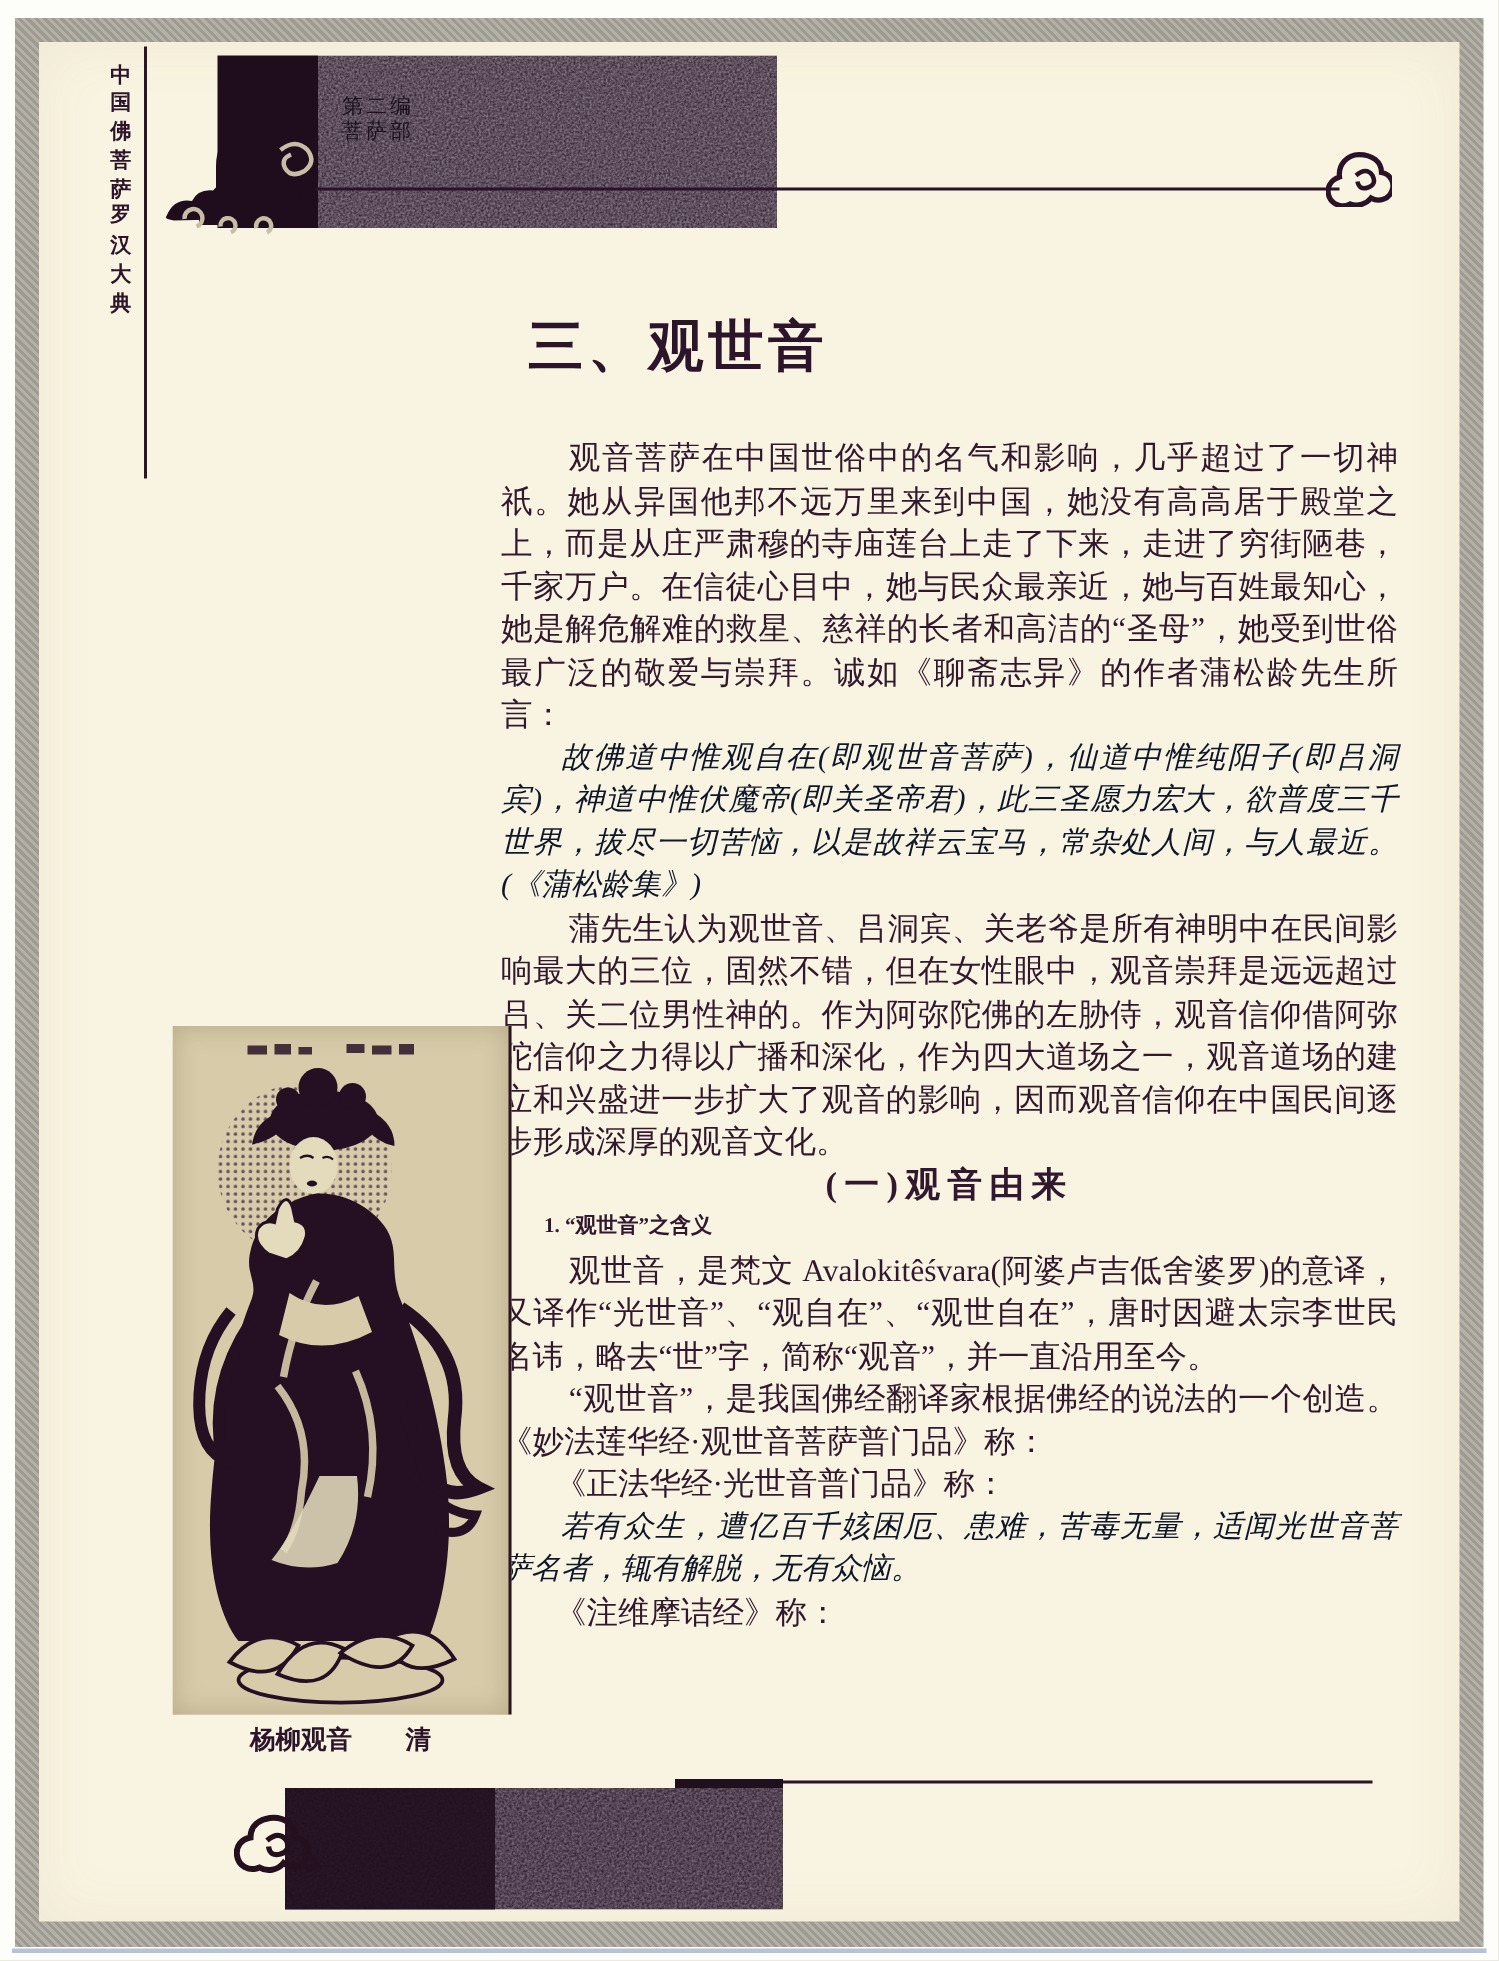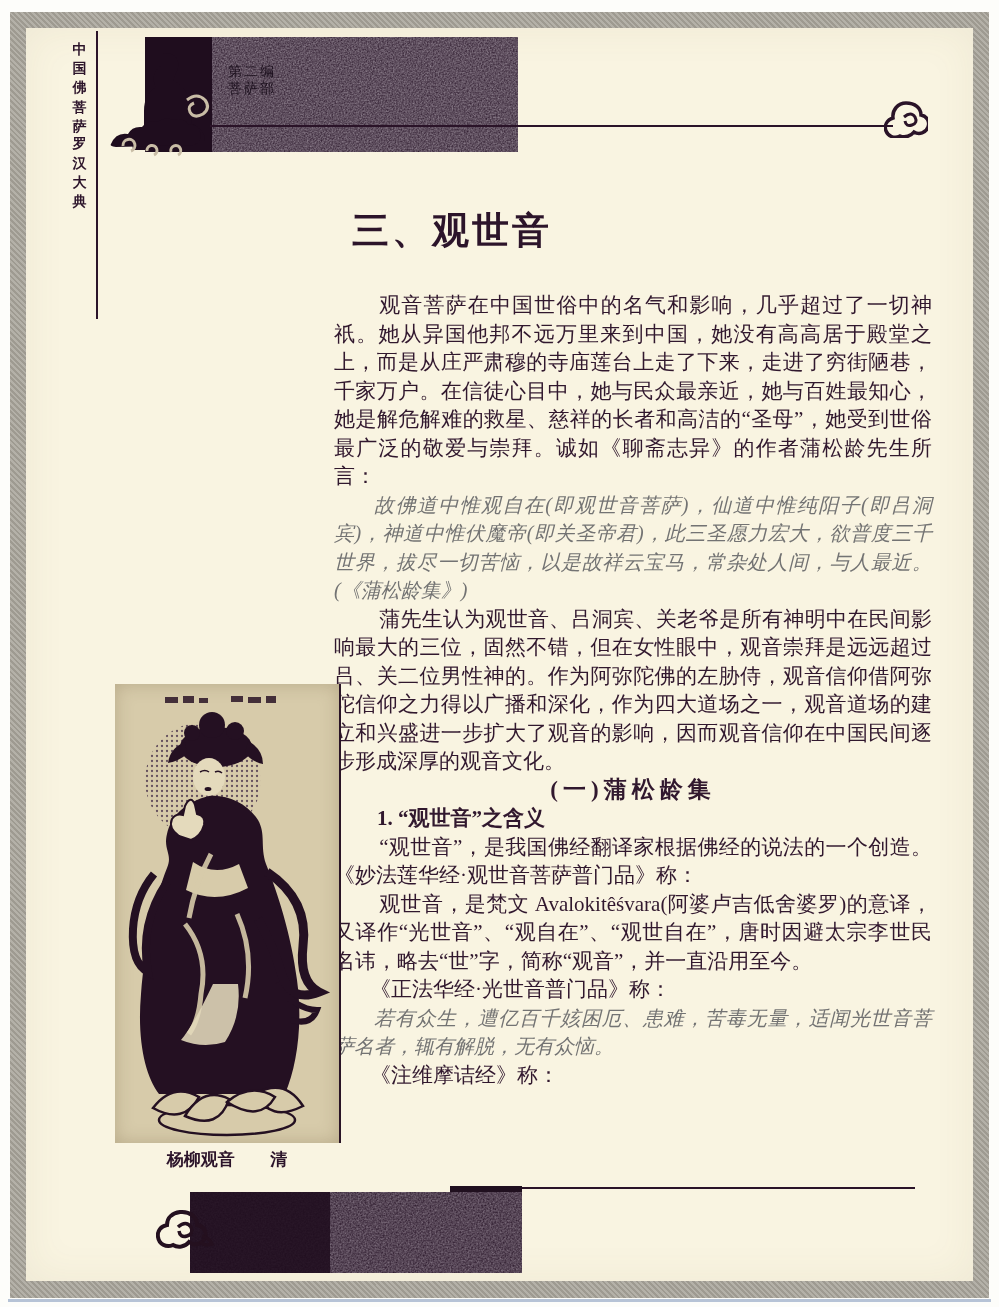--- a/index.html
+++ b/index.html
@@ -33,23 +33,23 @@
   .cloud-l{position:absolute;left:156px;top:1206px;}
 
   
   .title{position:absolute;left:352px;top:206px;margin:0;font-size:37px;font-weight:700;
          color:#2c142a;letter-spacing:3px;}
   .column{position:absolute;left:334px;top:291px;width:598px;font-size:21px;line-height:28.5px;
           color:#31182e;text-align:justify;}
   .column p{margin:0;}
   .para{text-indent:2.15em;}
   .flush{text-indent:0;padding-left:36px;}
-  .quote{margin-left:50px;font-size:20px;font-style:italic;text-indent:2em;color:#737373;}
+  .quote{margin-left:50px;font-size:20px;font-style:italic;text-indent:2em;color:#0f172a;}
   .heading{font-size:23px;font-weight:700;text-align:center;letter-spacing:5px;margin:7px 0 8px;text-indent:0;}
-  .subheading{font-size:21px;font-weight:700;padding-left:2.05em;margin:2px 0;text-indent:0;}
+  .subheading{font-size:14px;font-weight:700;padding-left:2.05em;margin:2px 0;text-indent:0;}
 
   
   .plate{position:absolute;left:115px;top:684px;width:224px;height:459px;background:#d7cbaa;
          border-right:2px solid #2a1426;box-shadow:inset 0 0 18px rgba(90,70,40,.25);}
   .plate svg{display:block;}
   .caption{position:absolute;left:115px;top:1148px;width:224px;text-align:center;font-size:17px;
            font-weight:600;color:#2c142a;}
   .caption .dyn{margin-left:2.1em;}
 </style>
 </head>
@@ -95,24 +95,24 @@
     <path d="M22,5 c9,0 15,5 15,12 c6,1 9,7 7,12 c-2,6 -9,8 -14,5 c-3,4 -9,6 -14,4 c-6,3 -12,0 -14,-5 c-2,-6 1,-11 7,-13 c-1,-8 5,-15 13,-15 z" fill="none" stroke="#2a1328" stroke-width="3.5"></path>
     <path d="M20,19 q7,-6 11,0 q3,6 -3,8 q-6,2 -7,-4" fill="none" stroke="#2a1328" stroke-width="3"></path>
   </svg>
 
   <h1 class="title">三、观世音</h1>
 
   <div class="column">
     <p class="para">观音菩萨在中国世俗中的名气和影响，几乎超过了一切神祇。她从异国他邦不远万里来到中国，她没有高高居于殿堂之上，而是从庄严肃穆的寺庙莲台上走了下来，走进了穷街陋巷，千家万户。在信徒心目中，她与民众最亲近，她与百姓最知心，她是解危解难的救星、慈祥的长者和高洁的“圣母”，她受到世俗最广泛的敬爱与崇拜。诚如《聊斋志异》的作者蒲松龄先生所言：</p>
     <p class="quote">故佛道中惟观自在(即观世音菩萨)，仙道中惟纯阳子(即吕洞宾)，神道中惟伏魔帝(即关圣帝君)，此三圣愿力宏大，欲普度三千世界，拔尽一切苦恼，以是故祥云宝马，常杂处人间，与人最近。(《蒲松龄集》)</p>
     <p class="para">蒲先生认为观世音、吕洞宾、关老爷是所有神明中在民间影响最大的三位，固然不错，但在女性眼中，观音崇拜是远远超过吕、关二位男性神的。作为阿弥陀佛的左胁侍，观音信仰借阿弥陀信仰之力得以广播和深化，作为四大道场之一，观音道场的建立和兴盛进一步扩大了观音的影响，因而观音信仰在中国民间逐步形成深厚的观音文化。</p>
-    <p class="heading">(一)蒲松龄集</p>
+    <p class="heading">(一)观音由来</p>
     <p class="subheading">1. “观世音”之含义</p>
+    <p class="para">观世音，是梵文 Avalokitêśvara(阿婆卢吉低舍婆罗)的意译，又译作“光世音”、“观自在”、“观世自在”，唐时因避太宗李世民名讳，略去“世”字，简称“观音”，并一直沿用至今。</p>
     <p class="para">“观世音”，是我国佛经翻译家根据佛经的说法的一个创造。《妙法莲华经·观世音菩萨普门品》称：</p>
-    <p class="para">观世音，是梵文 Avalokitêśvara(阿婆卢吉低舍婆罗)的意译，又译作“光世音”、“观自在”、“观世自在”，唐时因避太宗李世民名讳，略去“世”字，简称“观音”，并一直沿用至今。</p>
     <p class="flush">《正法华经·光世音普门品》称：</p>
     <p class="quote">若有众生，遭亿百千姟困厄、患难，苦毒无量，适闻光世音菩萨名者，辄有解脱，无有众恼。</p>
     <p class="flush">《注维摩诘经》称：</p>
   </div>
 
   <div class="plate">
     <svg width="224" height="459" viewBox="0 0 224 459">
       <defs>
         <pattern id="halodots" width="5" height="5" patternUnits="userSpaceOnUse">
           <circle cx="2" cy="2" r="1.15" fill="#473149"></circle>

